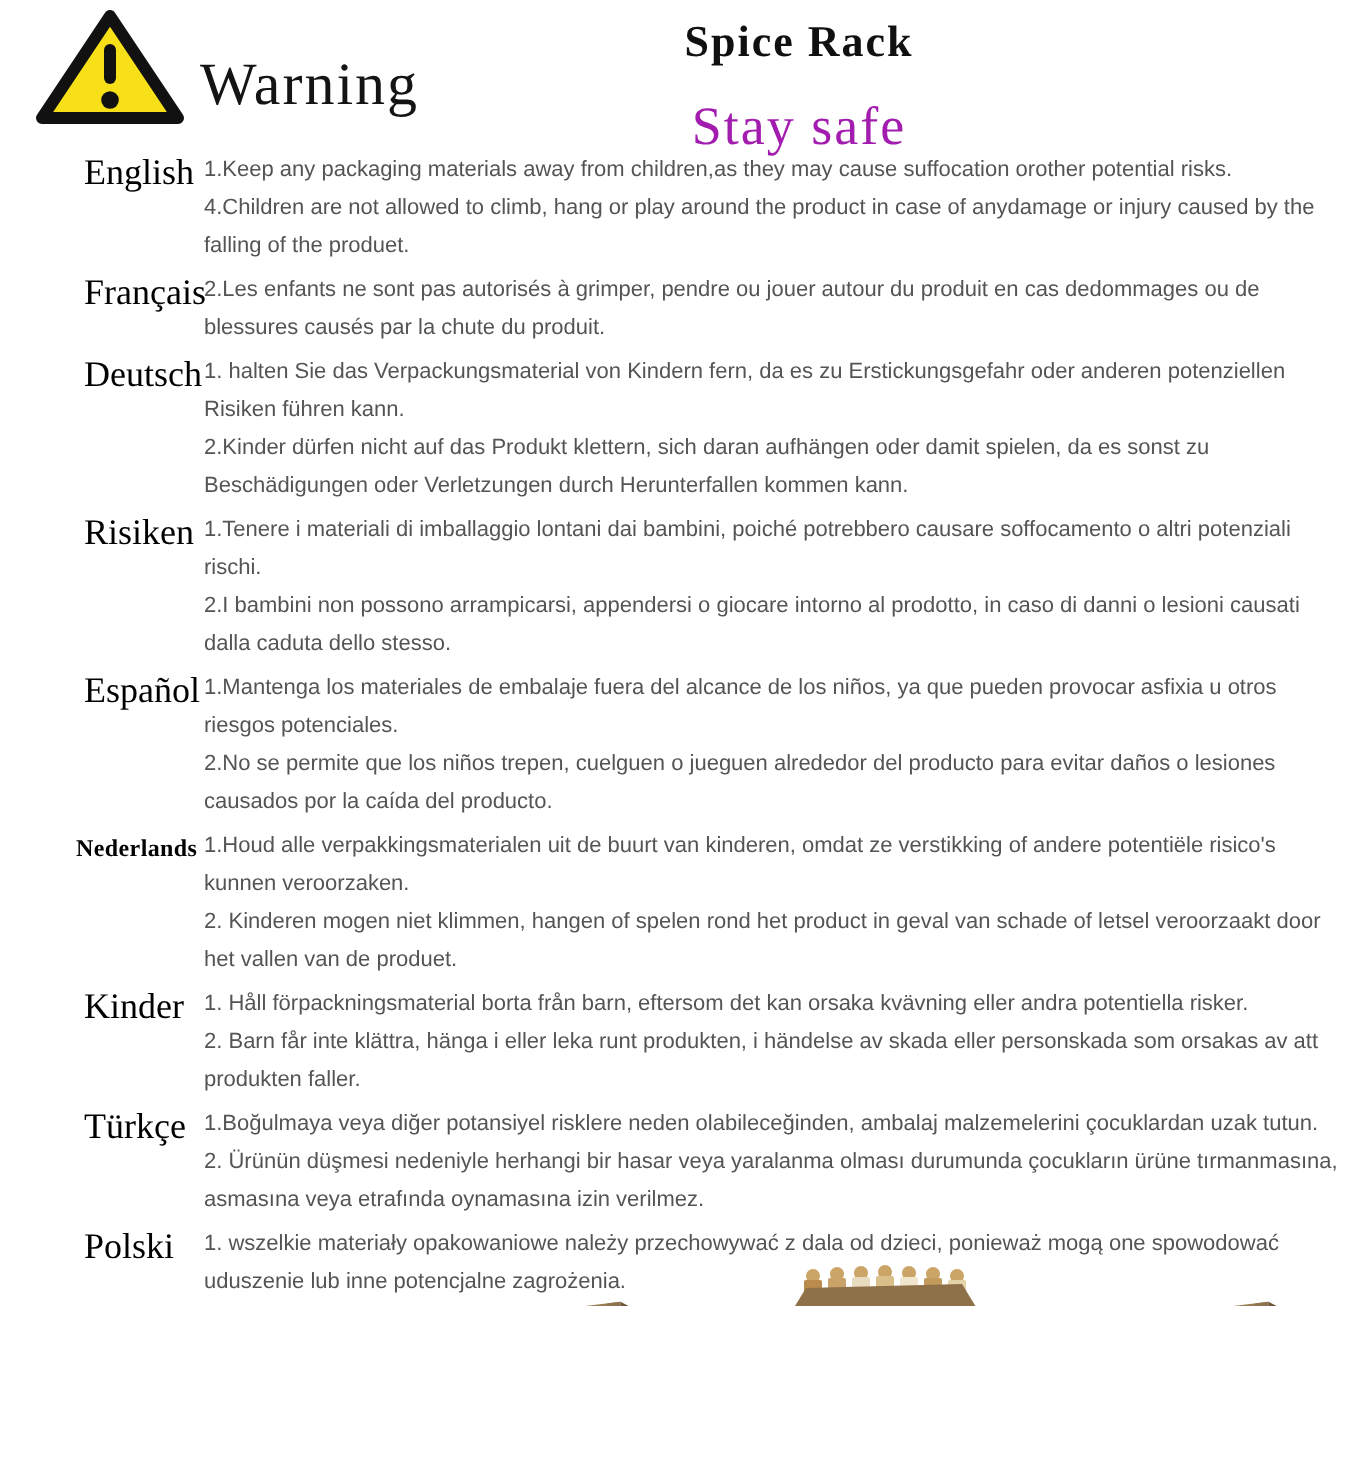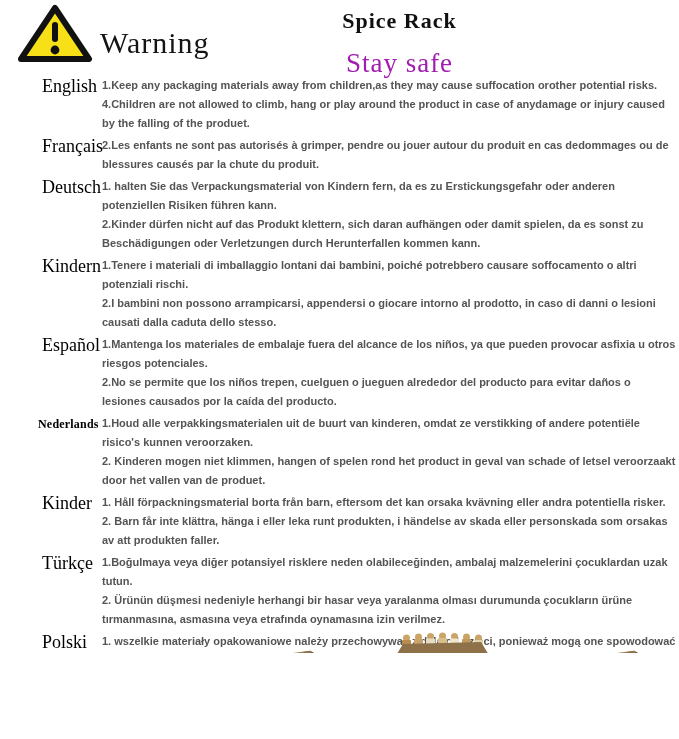--- a/index.html
+++ b/index.html
@@ -33,21 +33,21 @@
   .lang{
     flex:0 0 66px;width:66px;box-sizing:border-box;padding-left:6px;
     font-family:"Liberation Serif",serif;font-size:18px;color:#000;
     line-height:20px;
   }
   .lang.small{font-size:12px;font-weight:bold;padding-left:2px;letter-spacing:0.2px;}
   .texts{
     flex:1;padding-right:3px;
     font-size:11px;line-height:19px;color:#545454;
   }
-  .texts .item{margin:0;font-weight:bold;}
+  .texts .item{margin:0;}
   
   .racks{position:absolute;left:0;top:630px;width:679px;height:109px;}
   .rack{position:absolute;}
   .rack-left{left:228px;top:13px;}
   .rack-center{left:390px;top:2px;}
   .rack-right{left:552px;top:13px;}
 </style>
 </head>
 <body>
 
@@ -87,21 +87,21 @@
 
     <div class="section">
       <div class="lang">Deutsch</div>
       <div class="texts">
         <p class="item">1. halten Sie das Verpackungsmaterial von Kindern fern, da es zu Erstickungsgefahr oder anderen potenziellen Risiken führen kann.</p>
         <p class="item">2.Kinder dürfen nicht auf das Produkt klettern, sich daran aufhängen oder damit spielen, da es sonst zu Beschädigungen oder Verletzungen durch Herunterfallen kommen kann.</p>
       </div>
     </div>
 
     <div class="section">
-      <div class="lang">Kindern</div>
+      <div class="lang">Risiken</div>
       <div class="texts">
         <p class="item">1.Tenere i materiali di imballaggio lontani dai bambini, poiché potrebbero causare soffocamento o altri potenziali rischi.</p>
         <p class="item">2.I bambini non possono arrampicarsi, appendersi o giocare intorno al prodotto, in caso di danni o lesioni causati dalla caduta dello stesso.</p>
       </div>
     </div>
 
     <div class="section">
       <div class="lang">Español</div>
       <div class="texts">
         <p class="item">1.Mantenga los materiales de embalaje fuera del alcance de los niños, ya que pueden provocar asfixia u otros riesgos potenciales.</p>

